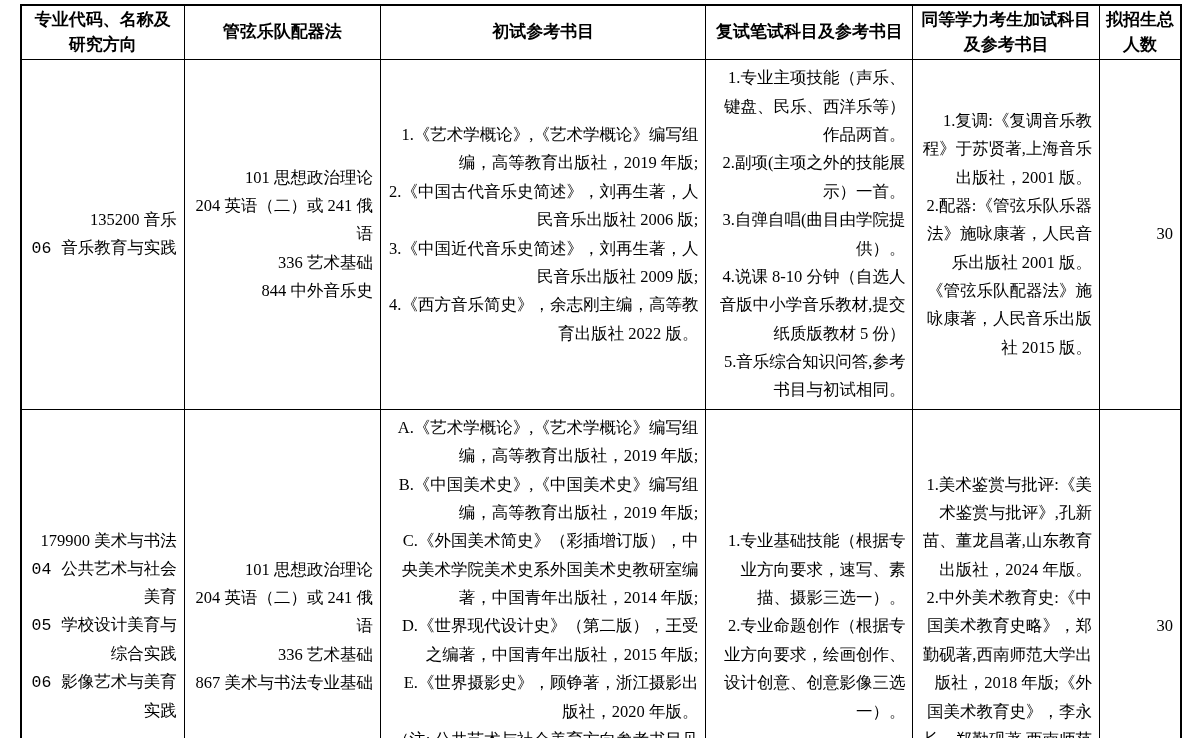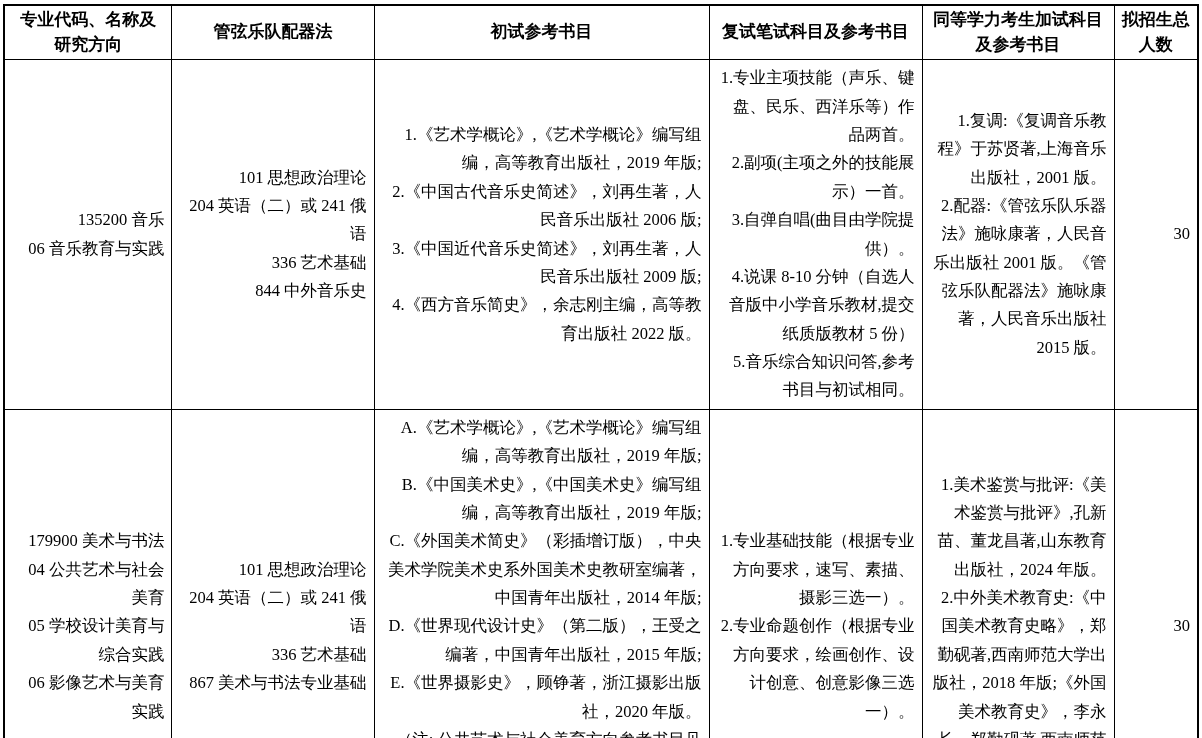--- a/index.html
+++ b/index.html
@@ -6,21 +6,21 @@
     margin: 0;
     padding: 0;
     background: #ffffff;
     font-family: "Liberation Serif", "DejaVu Serif", serif;
     color: #000000;
   }
   .page {
     width: 1202px;
     height: 738px;
     box-sizing: border-box;
-    padding: 4px 3px;
+    padding: 4px 20px;
     background: #ffffff;
   }
   table.admissions {
     width: 100%;
     height: 100%;
     border-collapse: collapse;
     table-layout: fixed;
     border: 2px solid #000000;
   }
   table.admissions th,
@@ -41,21 +41,21 @@
   table.admissions td {
     font-size: 16.5px;
     line-height: 1.72;
     padding: 4px 7px 4px 8px;
     text-align: right;
   }
   tr.row-music  { height: 294px; }
   tr.row-art    { height: 382px; }
   .cell-lines { white-space: pre-line; }
   .program-code { font-weight: normal; }
-  .directions { white-space: pre-line; }
+  .directions { white-space: pre-line; font-family: Liberation Mono, monospace; }
   td.enrollment-cell { text-align: center; }
   td.col-subjects { padding-left: 12px; }
 </style>
 </head>
 <body>
 
 <div class="page">
   <table class="admissions">
     <colgroup>
       <col style="width:14.07%">

